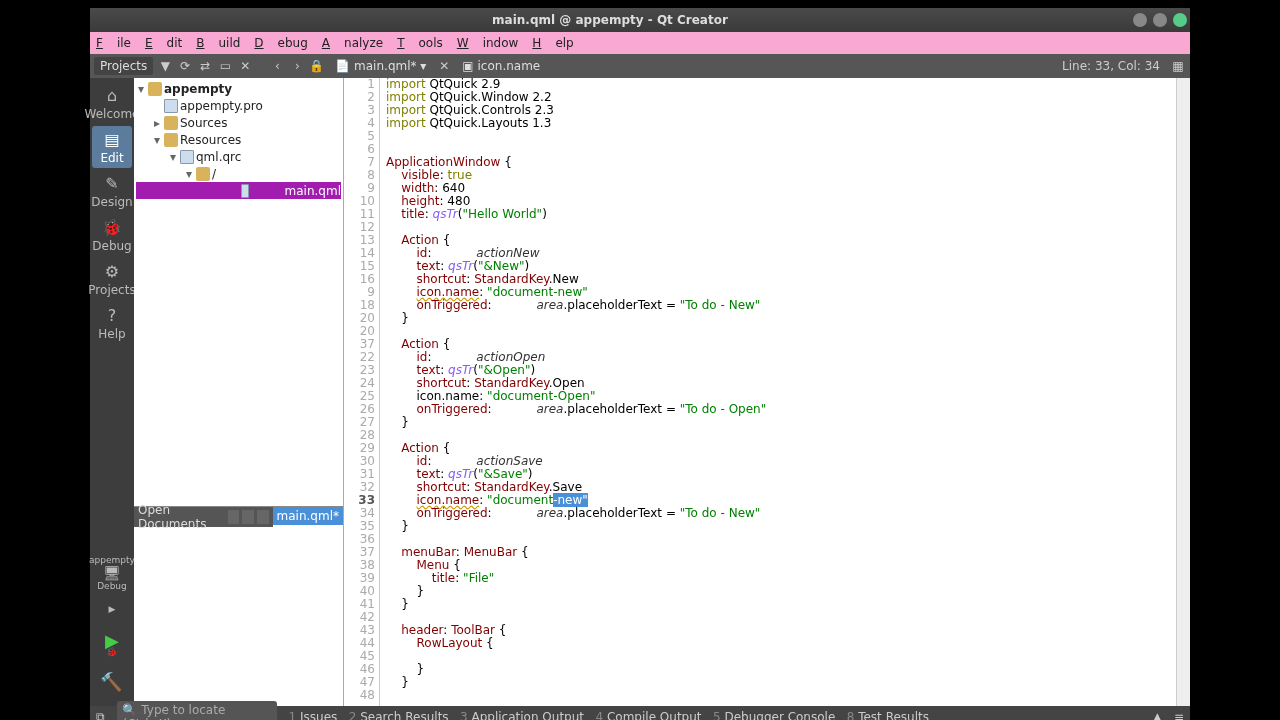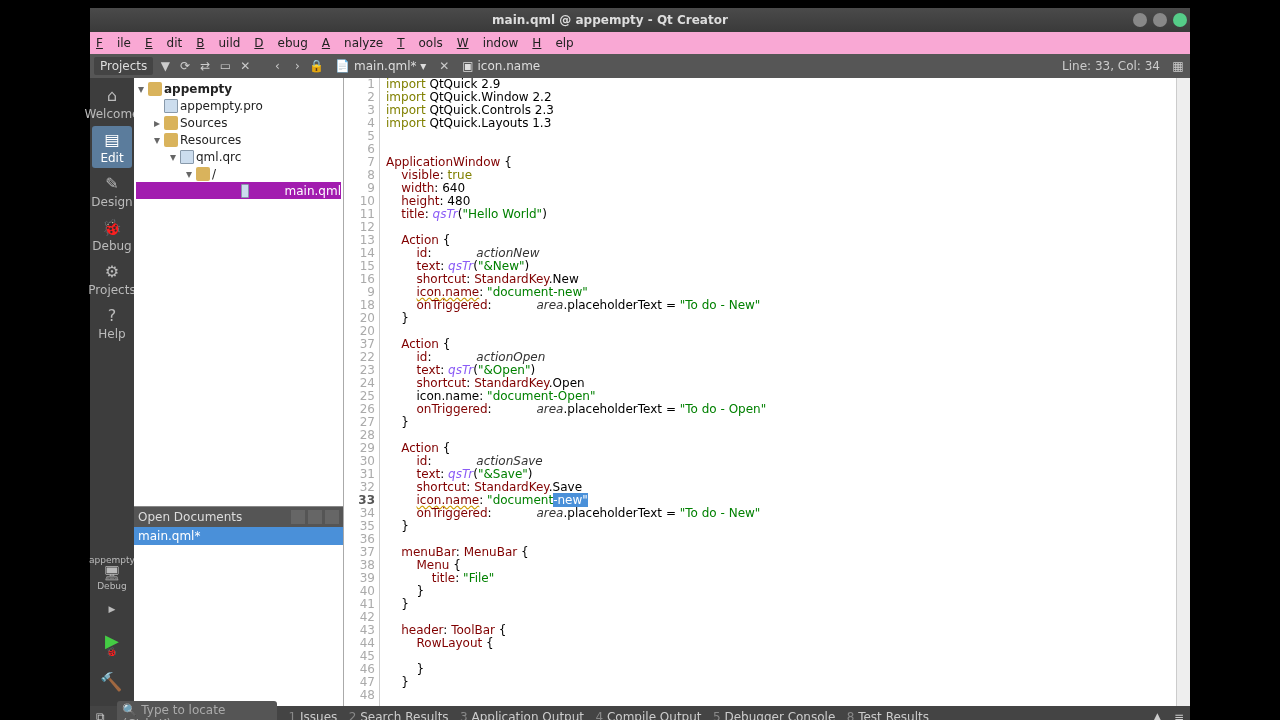--- a/index.html
+++ b/index.html
@@ -30,21 +30,21 @@
 .tree { flex: 1; overflow: auto; padding: 2px; color: #222; }
 .tree .row { display: flex; align-items: center; height: 17px; white-space: nowrap; }
 .tree .row.sel { background: #a21caf; color: #fff; gap: 34px; }
 .tree .tw { display: inline-block; width: 10px; text-align: center; color: #666; }
 .tree .ico { width: 14px; height: 14px; margin: 0 2px; display: inline-block; }
 .folder { background: #d9b35c; border-radius: 2px; }
 .file { background: #cde; border: 1px solid #89a; border-radius: 1px; }
 .pane-header { background: #555; color: #ddd; height: 20px; display: flex; align-items: center; padding: 0 4px; }
 .pane-header .spacer { flex: 1; }
 .pane-header .btn { width: 14px; height: 14px; margin-left: 3px; background: #666; }
-.openlist { height: 200px; border-top: 1px solid #888; display: flex; flex-direction: column; }
+.openlist { height: 200px; border-top: 1px solid #888; display: flex; flex-direction: row; }
 .openlist .list { flex: 1; background: #fff; }
 .openlist .list .row { background: #4a90d9; color: #fff; padding: 2px 4px; }
 .editor { flex: 1; background: #fff; display: flex; position: relative; font-family: "DejaVu Sans Mono", monospace; }
 .gutter { width: 36px; background: #fff; border-right: 1px solid #ccc; text-align: right; color: #aaa; padding-right: 4px; line-height: 13px; font-size: 11px; }
 .gutter .cur { color: #555; font-weight: bold; }
 .code { flex: 1; padding-left: 6px; line-height: 13px; font-size: 11px; white-space: pre; }
 .kw { color: #808000; } .str { color: #008000; } .name { color: #800000; } .id { font-style: italic; color: #333; margin-left: 41px; }
 .fn { color: #8b5cf6; font-style: italic; text-align: center; }
 .warn { text-decoration: underline wavy #c90; }
 .selbg { background: #4a90d9; color: #fff; }

